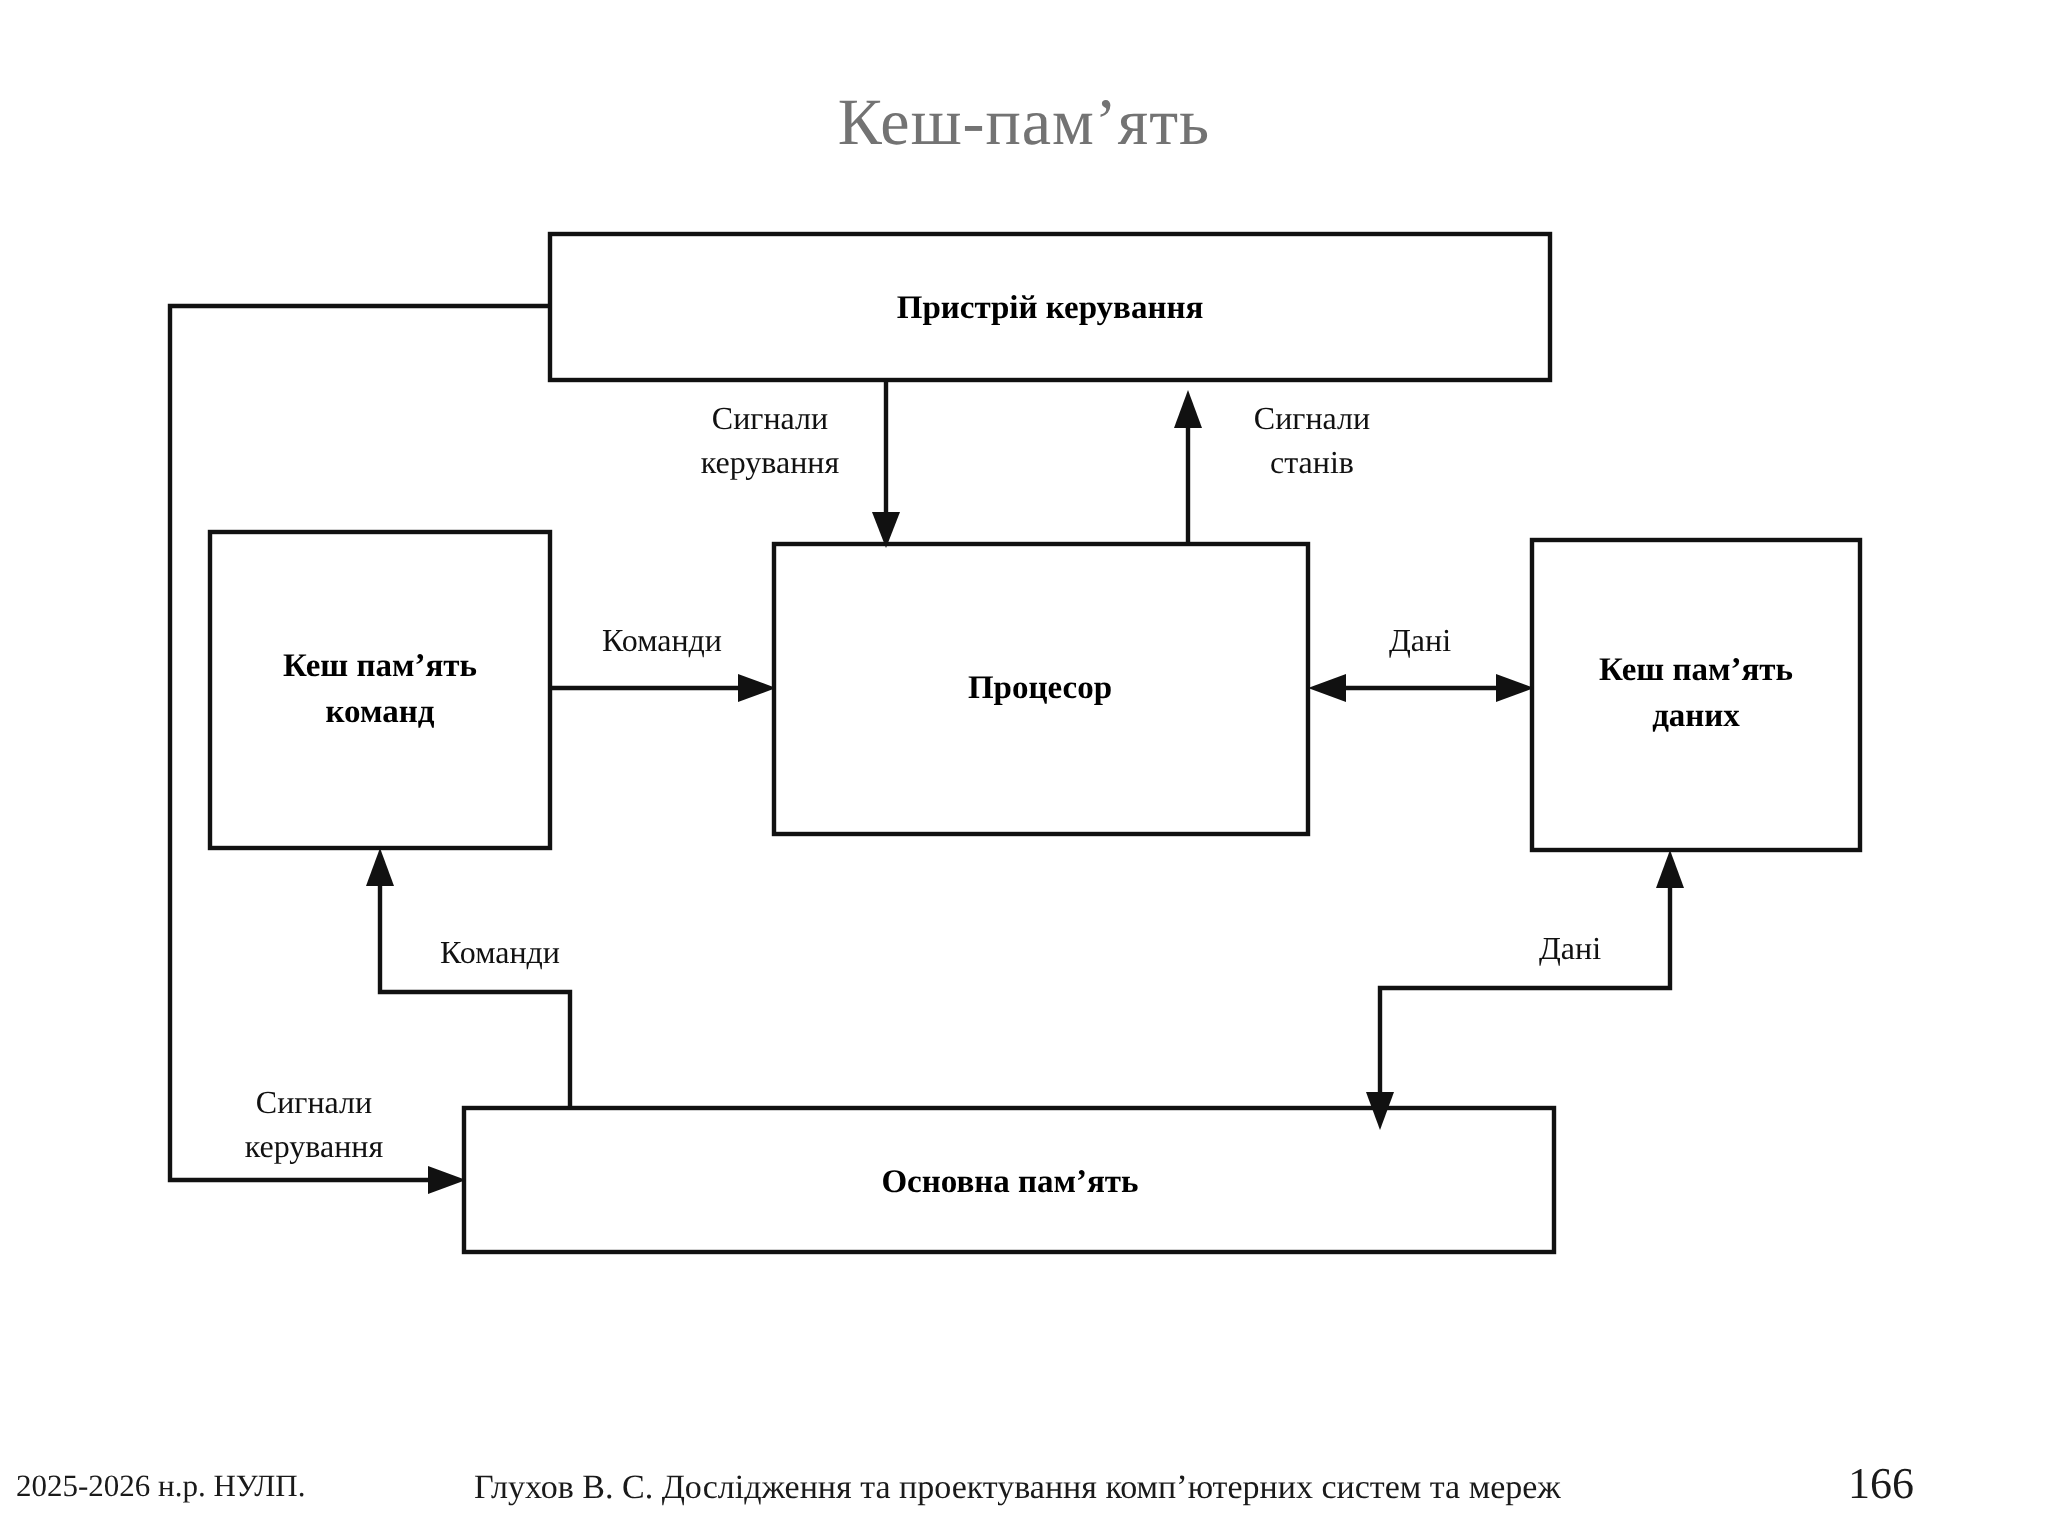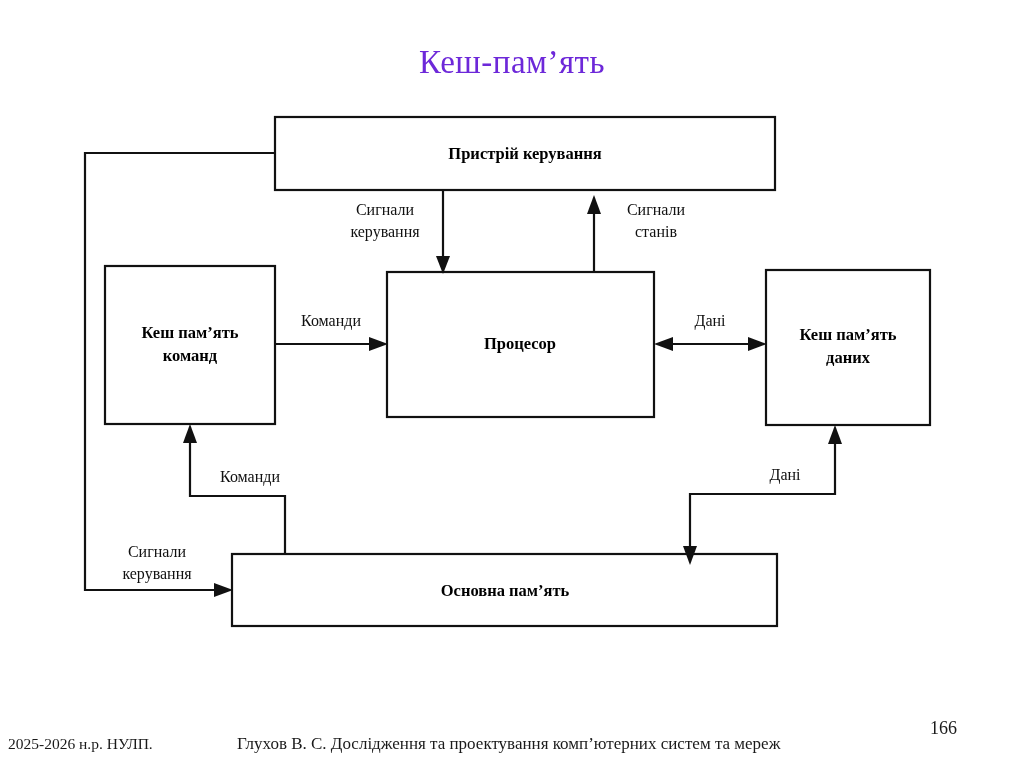--- a/index.html
+++ b/index.html
@@ -18,21 +18,21 @@
 
   #page-title {
     position: absolute;
     top: 22px;
     left: 0;
     width: 1024px;
     text-align: center;
     font-size: 33px;
     font-weight: normal;
     letter-spacing: 0.5px;
-    color: #6d28d9;
+    color: #737373;
   }
 
   #diagram-area {
     position: absolute;
     top: 95px;
     left: 0;
     width: 1024px;
     height: 570px;
     text-align: right;
   }
@@ -94,22 +94,22 @@
     position: absolute;
     left: 237px;
     bottom: 5px;
     font-size: 17px;
     color: #1a1a1a;
     white-space: nowrap;
   }
   #footer-page {
     position: absolute;
     right: 14px;
-    bottom: 20px;
-    font-size: 18px;
+    bottom: 4px;
+    font-size: 22px;
     color: #1a1a1a;
   }
 </style>
 </head>
 <body>
 
 <h1 id="page-title">Кеш-пам’ять</h1>
 
 <div id="diagram-area">
   <svg id="diagram" viewBox="0 0 1024 570">

